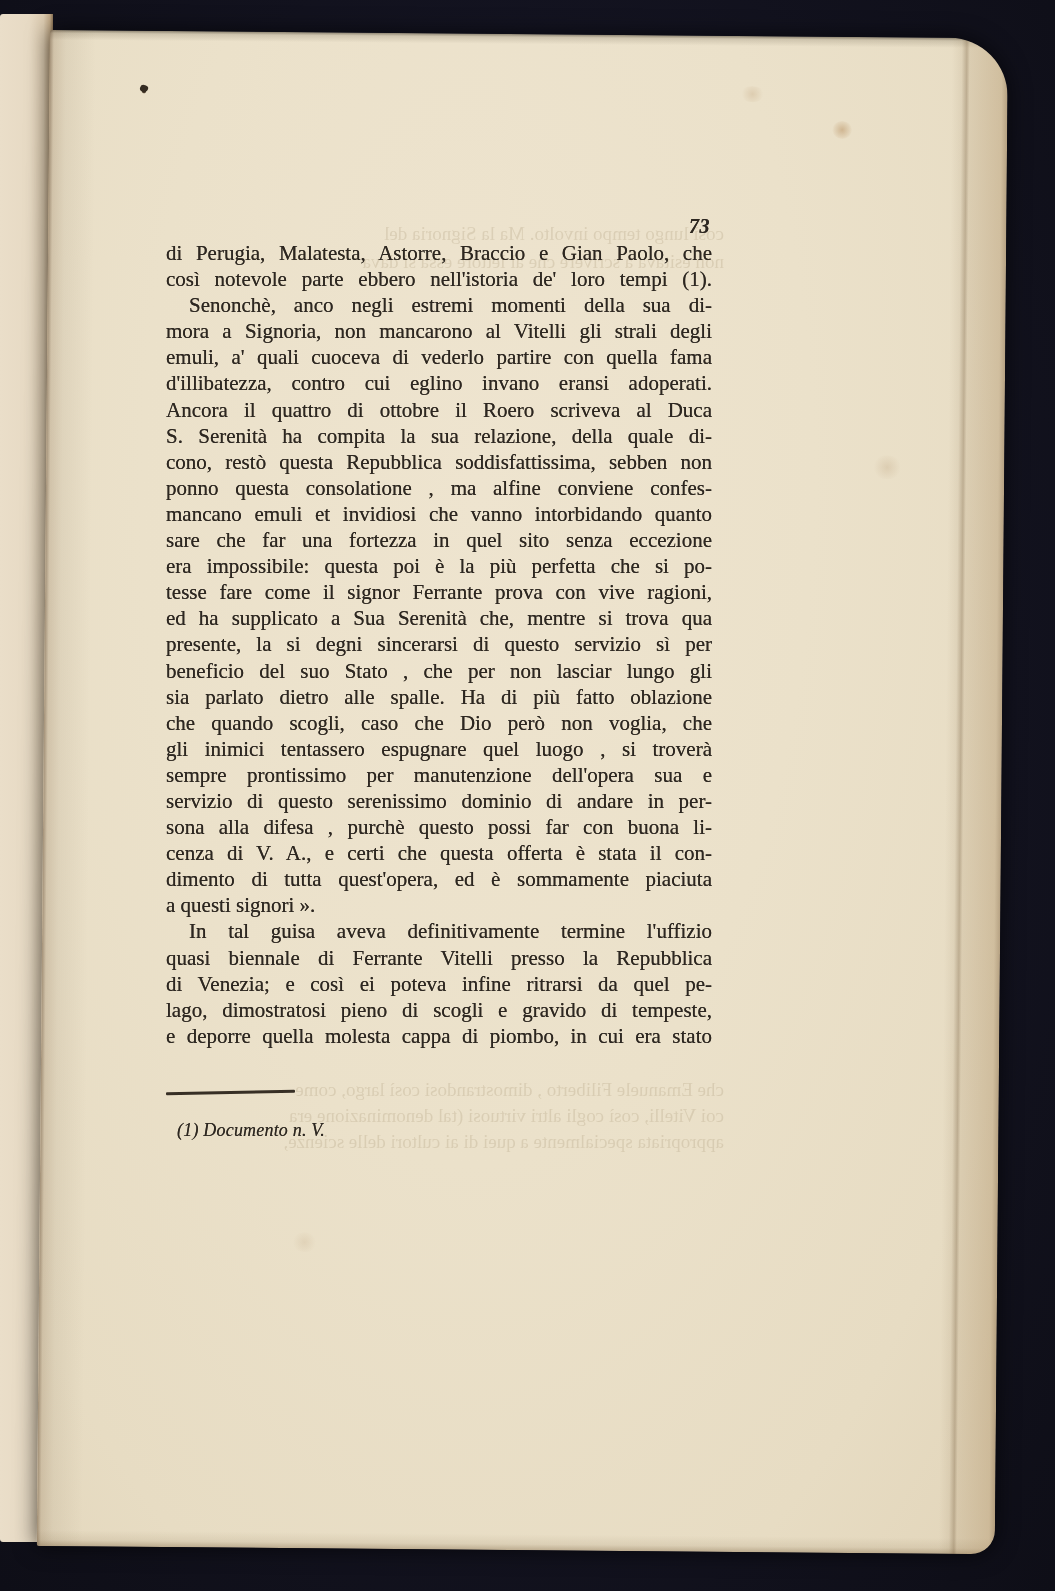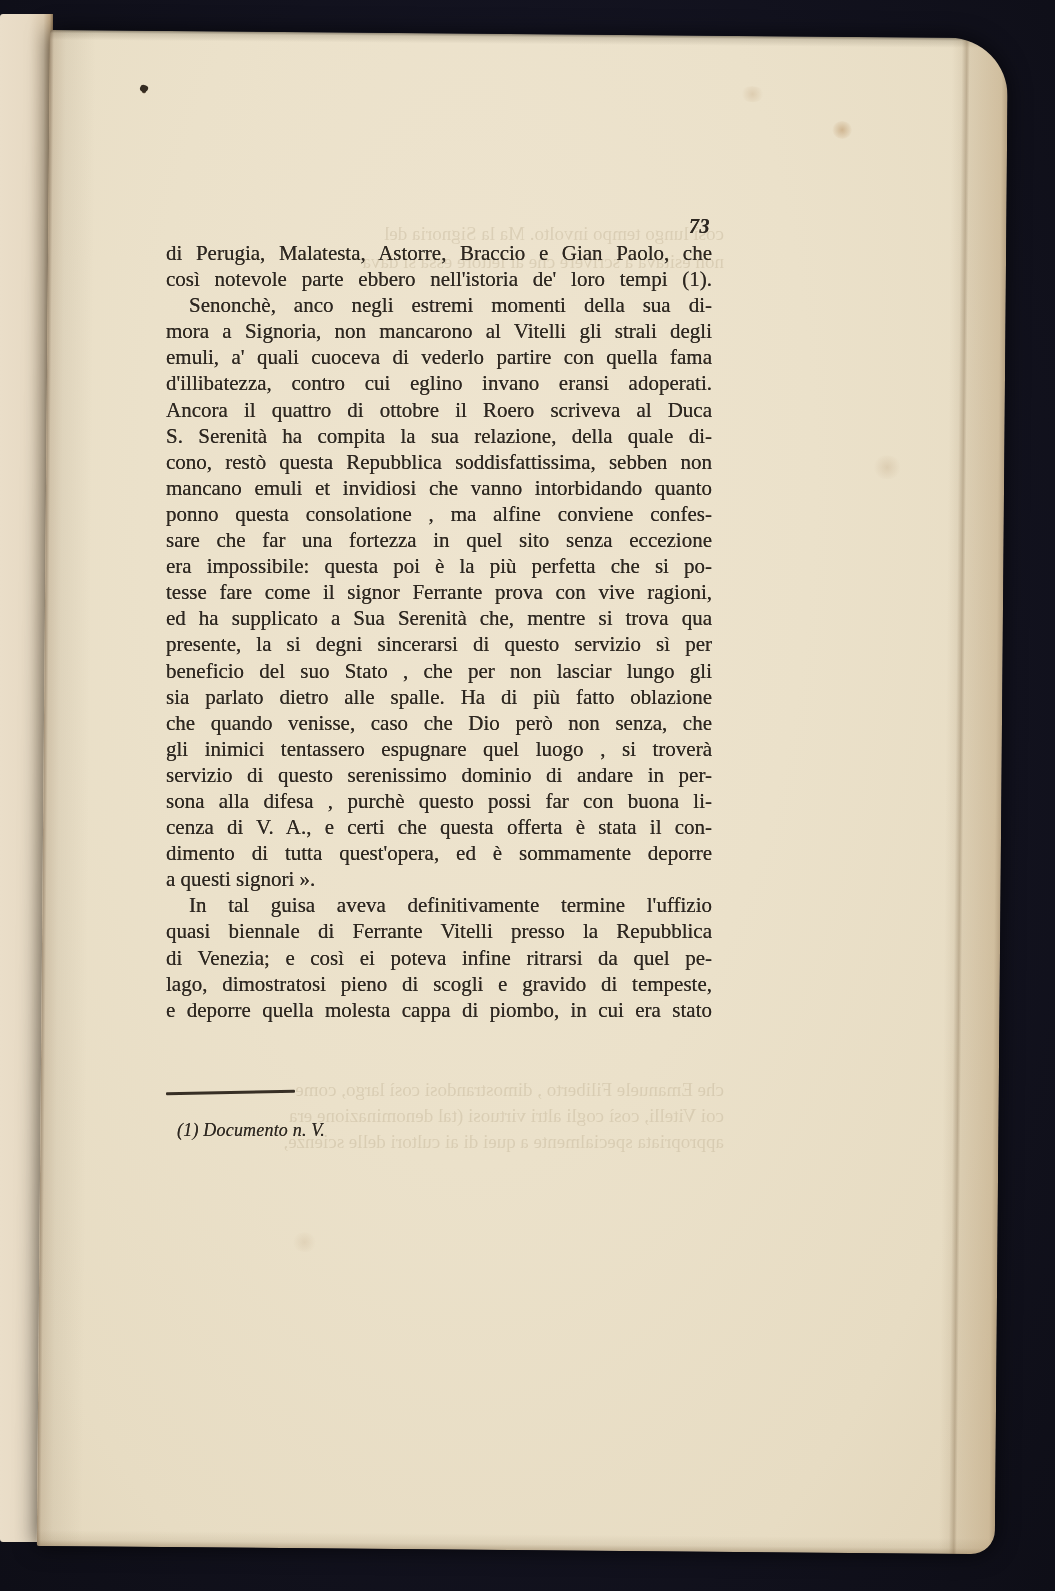--- a/index.html
+++ b/index.html
@@ -109,35 +109,36 @@
   <div class="body-text" id="body-text">
       <div class="line">di Perugia, Malatesta, Astorre, Braccio e Gian Paolo, che</div>
       <div class="line">così notevole parte ebbero nell'istoria de' loro tempi (1).</div>
       <div class="line indent">Senonchè, anco negli estremi momenti della sua di-</div>
       <div class="line">mora a Signoria, non mancarono al Vitelli gli strali degli</div>
       <div class="line">emuli, a' quali cuoceva di vederlo partire con quella fama</div>
       <div class="line">d'illibatezza, contro cui eglino invano eransi adoperati.</div>
       <div class="line">Ancora il quattro di ottobre il Roero scriveva al Duca</div>
       <div class="line">S. Serenità ha compita la sua relazione, della quale di-</div>
       <div class="line">cono, restò questa Repubblica soddisfattissima, sebben non</div>
+      <div class="line">ponno questa consolatione , ma alfine conviene confes-</div>
       <div class="line">mancano emuli et invidiosi che vanno intorbidando quanto</div>
-      <div class="line">ponno questa consolatione , ma alfine conviene confes-</div>
       <div class="line">sare che far una fortezza in quel sito senza eccezione</div>
       <div class="line">era impossibile: questa poi è la più perfetta che si po-</div>
       <div class="line">tesse fare come il signor Ferrante prova con vive ragioni,</div>
       <div class="line">ed ha supplicato a Sua Serenità che, mentre si trova qua</div>
       <div class="line">presente, la si degni sincerarsi di questo servizio sì per</div>
       <div class="line">beneficio del suo Stato , che per non lasciar lungo gli</div>
       <div class="line">sia parlato dietro alle spalle. Ha di più fatto oblazione</div>
-      <div class="line">che quando venisse, caso che Dio però non senza, che</div>
+      <div class="line">che quando scogli, caso che Dio però non voglia, che</div>
       <div class="line">gli inimici tentassero espugnare quel luogo , si troverà</div>
+      <div class="line">sempre prontissimo per manutenzione dell'opera sua e</div>
       <div class="line">servizio di questo serenissimo dominio di andare in per-</div>
       <div class="line">sona alla difesa , purchè questo possi far con buona li-</div>
       <div class="line">cenza di V. A., e certi che questa offerta è stata il con-</div>
-      <div class="line">dimento di tutta quest'opera, ed è sommamente deporre</div>
+      <div class="line">dimento di tutta quest'opera, ed è sommamente piaciuta</div>
       <div class="line lastshort">a questi signori ».</div>
       <div class="line indent">In tal guisa aveva definitivamente termine l'uffizio</div>
       <div class="line">quasi biennale di Ferrante Vitelli presso la Repubblica</div>
       <div class="line">di Venezia; e così ei poteva infine ritrarsi da quel pe-</div>
       <div class="line">lago, dimostratosi pieno di scogli e gravido di tempeste,</div>
       <div class="line">e deporre quella molesta cappa di piombo, in cui era stato</div>
     </div>
 </div>
 
 <div class="footnote-rule"></div>

